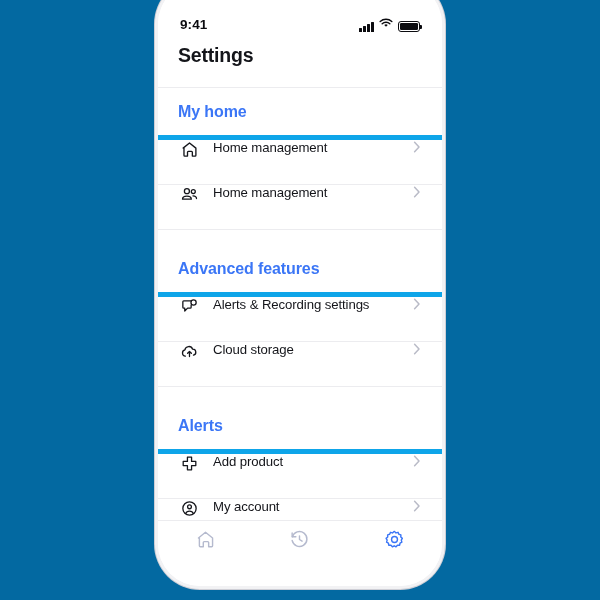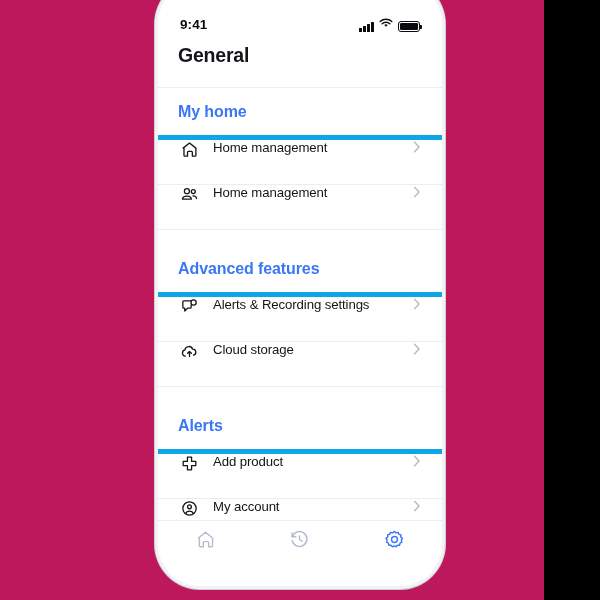--- a/index.html
+++ b/index.html
@@ -7,23 +7,23 @@
   html, body {
     width: 600px;
     height: 600px;
     background: #000000;
     font-family: "Liberation Sans", sans-serif;
     overflow: hidden;
   }
 
   #stage {
     position: relative;
-    width: 544px;
+    width: 600px;
     height: 600px;
-    background: #be185d;
+    background: #0369a1;
     padding-left: 20px;
   }
 
   
   .phone {
     position: absolute;
     left: 158px;
     top: -18px;
     width: 284px;
     height: 604px;
@@ -198,21 +198,21 @@
             <path d="M8 10.6l-2.1-2.1a3 3 0 0 1 4.2 0L8 10.6z" fill="#0b0b0f"></path>
           </svg>
         </span>
         <span class="batt">
             <span></span>
           </span>
       </div>
     </div>
 
     <div class="page-title-wrap">
-      <div class="page-title">General</div>
+      <div class="page-title">Settings</div>
     </div>
 
     <div class="content">
 
       <div class="section-header first">My home</div>
 
       <div class="row">
         <span class="ic">
           <svg width="19" height="19" viewBox="0 0 22 22" fill="none">
             <path d="M3.6 9.4L11 3.4l7.4 6v8.2a1 1 0 0 1-1 1h-3.1v-4.4a1 1 0 0 0-1-1H9.7a1 1 0 0 0-1 1v4.4H5.6a1 1 0 0 1-1-1V9.4z" stroke="#15161b" stroke-width="1.55" stroke-linejoin="round" stroke-linecap="round"></path>

